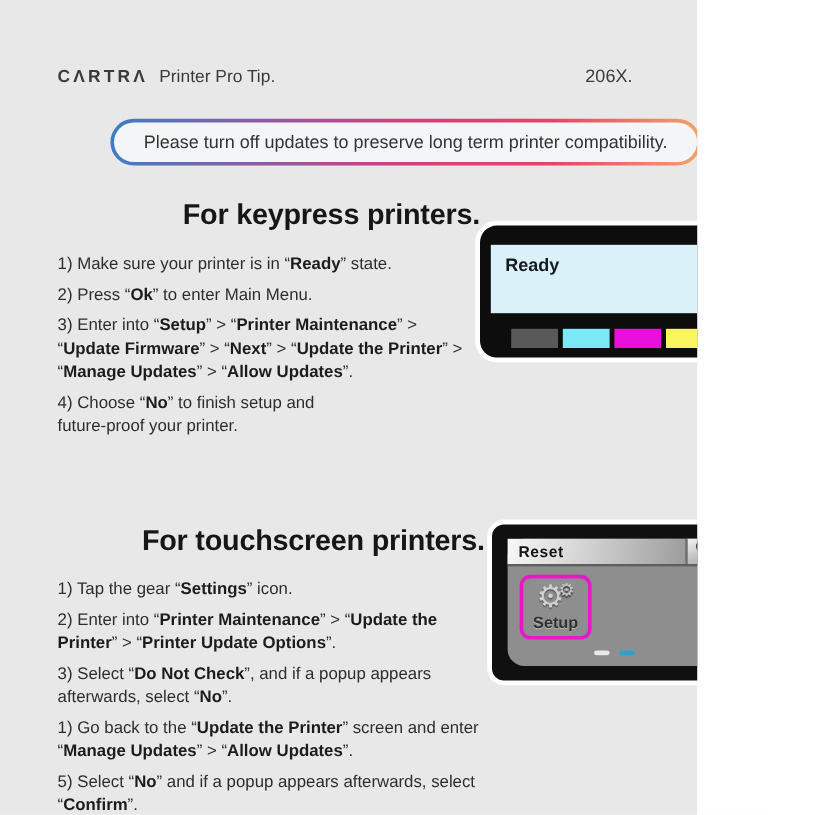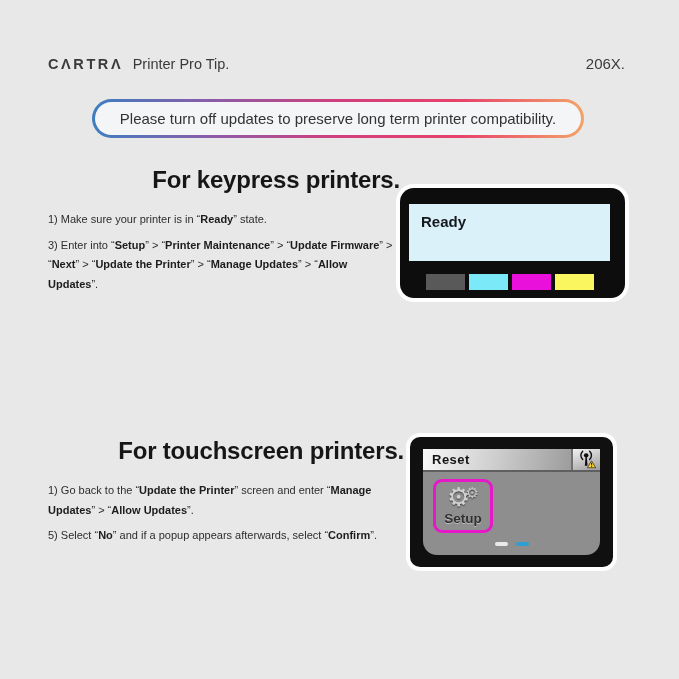--- a/index.html
+++ b/index.html
@@ -1,35 +1,35 @@
 <!DOCTYPE html>
 <html><head>
 <meta charset="utf-8">
 <style>
   html,body{margin:0;padding:0;}
   body{font-family:"Liberation Sans", sans-serif;}
-  #canvas{position:relative;width:679px;height:679px;background:#e8e8e8;overflow:hidden;}
+  #canvas{position:relative;width:581px;height:679px;background:#e8e8e8;overflow:hidden;}
 
   
   .topbar{position:absolute;left:48px;right:54px;top:55px;display:flex;justify-content:space-between;align-items:baseline;}
   .brand{font-size:14.5px;font-weight:600;letter-spacing:2.6px;color:#3a3a3a;}
   .tagline{font-size:14.5px;color:#3a3a3a;margin-left:5px;}
   .model{font-size:15px;color:#3a3a3a;}
 
   
   .banner{position:absolute;left:92px;top:99px;width:492px;height:39px;border-radius:20px;padding:3px;box-sizing:border-box;}
   .banner-inner{width:100%;height:100%;border-radius:17px;background:#f4f5f6;display:flex;align-items:center;justify-content:center;}
   .banner-inner span{font-size:15px;color:#333;}
 
   
   .instructions{position:absolute;}
   .sec1{left:48px;top:166px;width:352px;}
   .sec2{left:48px;top:401px;width:356px;margin-top:36px;}
   .instructions h2{margin:0 0 16px 0;font-size:24px;line-height:28px;font-weight:700;color:#161616;letter-spacing:-0.2px;text-align:right;}
-  .step{margin:0 0 6px 0;font-size:11px;line-height:19.5px;color:#2d2d2d;}
+  .step{margin:0 0 6px 0;font-size:14px;line-height:19.5px;color:#2d2d2d;}
   .step .b{font-weight:700;color:#1c1c1c;}
 
   
   .keypress-device{position:absolute;left:400px;top:188px;width:225px;height:110px;background:#0d0d0d;border-radius:14px;box-shadow:0 0 0 4px rgba(255,255,255,0.95);}
   .lcd{position:absolute;left:9px;top:16px;width:201px;height:57px;background:#daf1f9;box-sizing:border-box;padding:9px 0 0 12px;}
   .lcd span{font-size:15px;font-weight:600;color:#15181c;}
   .inks{position:absolute;left:26px;top:86px;display:flex;gap:4px;}
   .ink{width:39px;height:16px;display:inline-block;}
 
   
@@ -62,39 +62,44 @@
   <div class="banner" style="background: linear-gradient(90deg, rgb(62, 126, 193), rgb(142, 91, 168), rgb(210, 63, 125), rgb(232, 67, 106), rgb(242, 163, 104));">
     <div class="banner-inner" style="background: rgb(244, 245, 246);">
       <span>Please turn off updates to preserve long term printer compatibility.</span>
     </div>
   </div>
 
   <section class="instructions sec1">
     <h2>For keypress printers.</h2>
     <div class="steps">
         <p class="step"><span>1) Make sure your printer is in “</span><span class="b">Ready</span><span>” state.</span></p>
+        <p class="step"><span>2) Press “</span><span class="b">Ok</span><span>” to enter Main Menu.</span></p>
         <p class="step"><span>3) Enter into “</span><span class="b">Setup</span><span>” &gt; “</span><span class="b">Printer Maintenance</span><span>” &gt; “</span><span class="b">Update Firmware</span><span>” &gt; “</span><span class="b">Next</span><span>” &gt; “</span><span class="b">Update the Printer</span><span>” &gt; “</span><span class="b">Manage Updates</span><span>” &gt; “</span><span class="b">Allow Updates</span><span>”.</span></p>
+        <p class="step"><span>4)  Choose “</span><span class="b">No</span><span>” to finish setup and</span><br><span>future-proof your printer.</span></p>
       </div>
   </section>
 
   <div class="keypress-device" style="background: rgb(13, 13, 13);">
     <div class="lcd" style="background: rgb(218, 241, 249);">
       <span>Ready</span>
     </div>
     <div class="inks">
         <span class="ink" style="background: rgb(89, 89, 89);"></span>
         <span class="ink" style="background: rgb(123, 233, 247);"></span>
         <span class="ink" style="background: rgb(234, 16, 220);"></span>
         <span class="ink" style="background: rgb(249, 246, 96);"></span>
       </div>
   </div>
 
   <section class="instructions sec2">
     <h2>For touchscreen printers.</h2>
     <div class="steps">
+        <p class="step"><span>1) Tap the gear “</span><span class="b">Settings</span><span>” icon.</span></p>
+        <p class="step"><span>2) Enter into “</span><span class="b">Printer Maintenance</span><span>” &gt; “</span><span class="b">Update the Printer</span><span>” &gt; “</span><span class="b">Printer Update Options</span><span>”.</span></p>
+        <p class="step"><span>3) Select “</span><span class="b">Do Not Check</span><span>”, and if a popup appears afterwards, select “</span><span class="b">No</span><span>”.</span></p>
         <p class="step"><span>1) Go back to the “</span><span class="b">Update the Printer</span><span>” screen and enter “</span><span class="b">Manage Updates</span><span>” &gt; “</span><span class="b">Allow Updates</span><span>”.</span></p>
         <p class="step"><span>5) Select “</span><span class="b">No</span><span>” and if a popup appears afterwards, select “</span><span class="b">Confirm</span><span>”.</span></p>
       </div>
   </section>
 
   <div class="touch-device">
     <div class="tscreen" style="background: rgb(142, 142, 142);">
       <div class="titlebar">
         <span class="reset">Reset</span>
         <div class="signal-cell">

